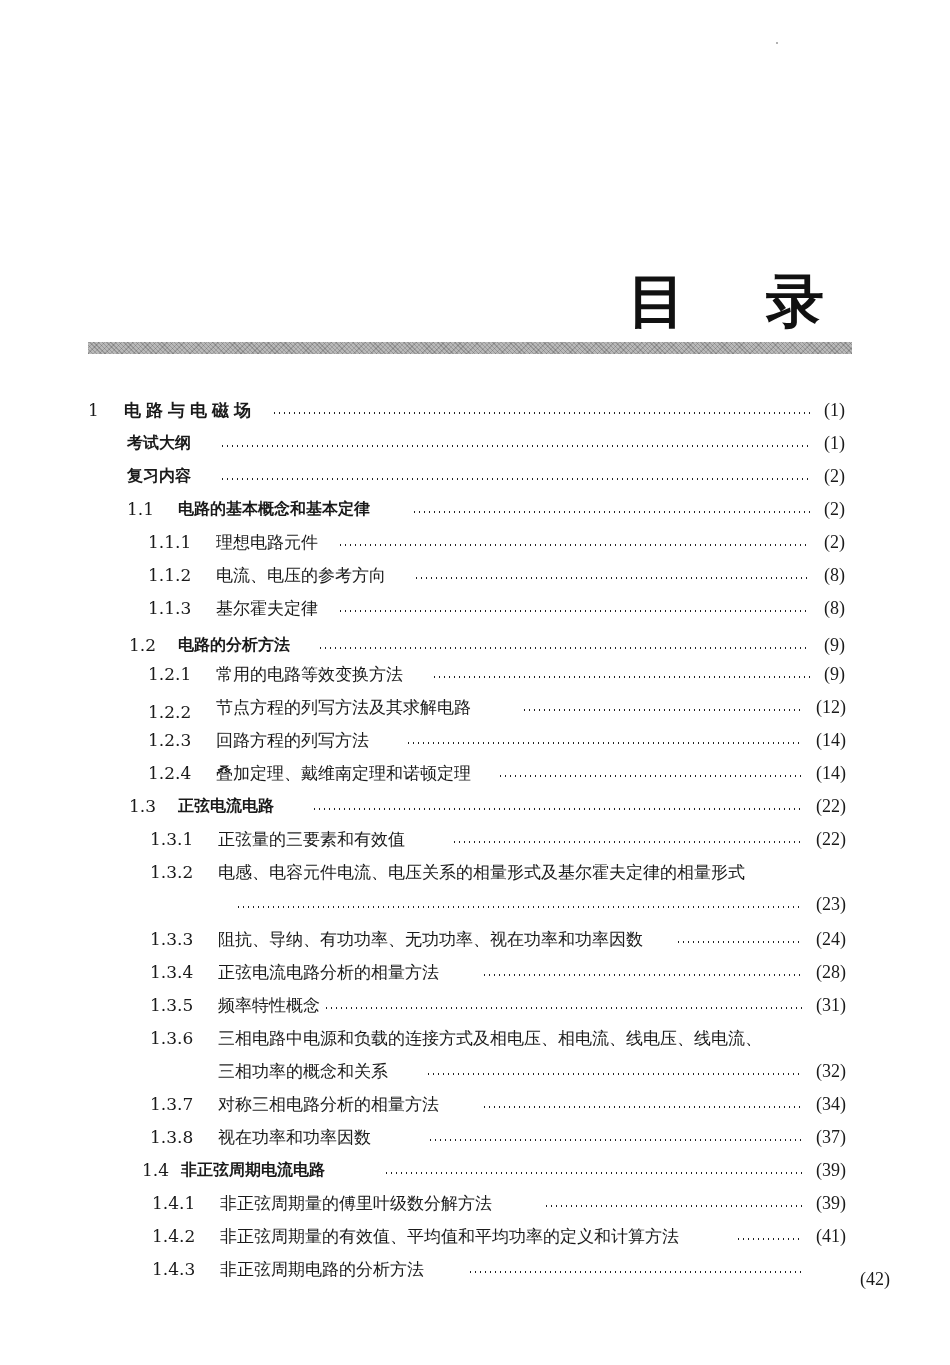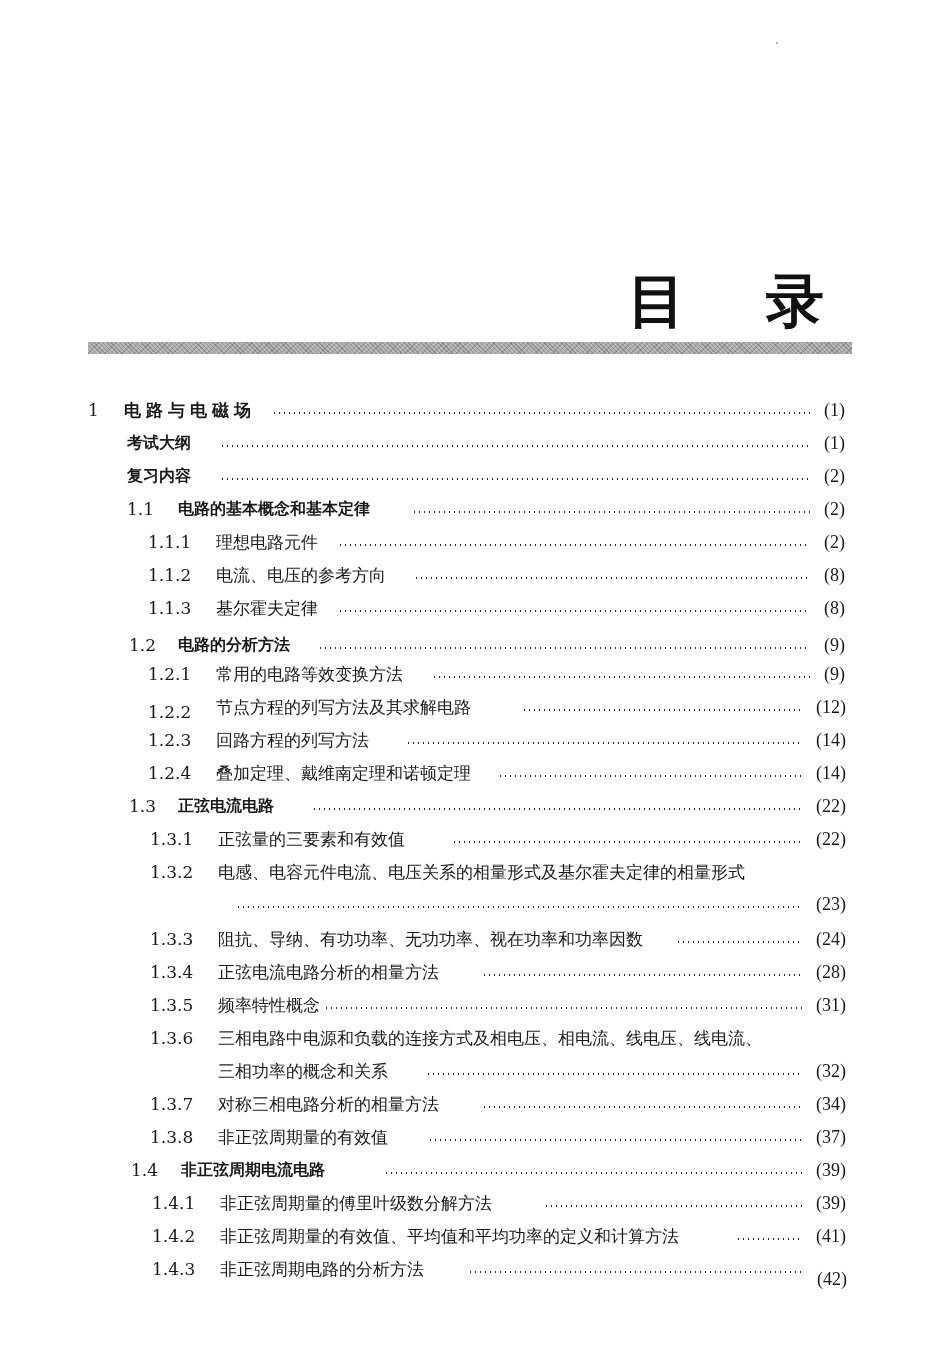--- a/index.html
+++ b/index.html
@@ -242,27 +242,27 @@
 
   <div class="toc-row" style="top:694px;">
     <span class="num" style="left:150px;">1.3.7</span>
     <span class="label" style="left:218px;">对称三相电路分析的相量方法</span>
     <span class="leader" style="left:482px; width:320px;"></span>
     <span class="page" style="left:816px;">(34)</span>
   </div>
 
   <div class="toc-row" style="top:727px;">
     <span class="num" style="left:150px;">1.3.8</span>
-    <span class="label" style="left:218px;">非正弦周期量的有效值</span>
+    <span class="label" style="left:218px;">视在功率和功率因数</span>
     <span class="leader" style="left:428px; width:374px;"></span>
     <span class="page" style="left:816px;">(37)</span>
   </div>
 
   <div class="toc-row" style="top:760px;">
-    <span class="num" style="left:131px;">1.4</span>
+    <span class="num" style="left:142px;">1.4</span>
     <span class="label bold" style="left:181px;">非正弦周期电流电路</span>
     <span class="leader" style="left:384px; width:418px;"></span>
     <span class="page" style="left:816px;">(39)</span>
   </div>
 
   <div class="toc-row" style="top:793px;">
     <span class="num" style="left:152px;">1.4.1</span>
     <span class="label" style="left:220px;">非正弦周期量的傅里叶级数分解方法</span>
     <span class="leader" style="left:544px; width:258px;"></span>
     <span class="page" style="left:816px;">(39)</span>
@@ -272,16 +272,16 @@
     <span class="num" style="left:152px;">1.4.2</span>
     <span class="label" style="left:220px;">非正弦周期量的有效值、平均值和平均功率的定义和计算方法</span>
     <span class="leader" style="left:736px; width:66px;"></span>
     <span class="page" style="left:816px;">(41)</span>
   </div>
 
   <div class="toc-row" style="top:859px;">
     <span class="num" style="left:152px;">1.4.3</span>
     <span class="label" style="left:220px;">非正弦周期电路的分析方法</span>
     <span class="leader" style="left:468px; width:334px;"></span>
-    <span class="page" style="left:817px;margin-top:20px;">(42)</span>
+    <span class="page" style="left:860px;margin-top:20px;">(42)</span>
   </div>
 
 </div>
 
 </body></html>

